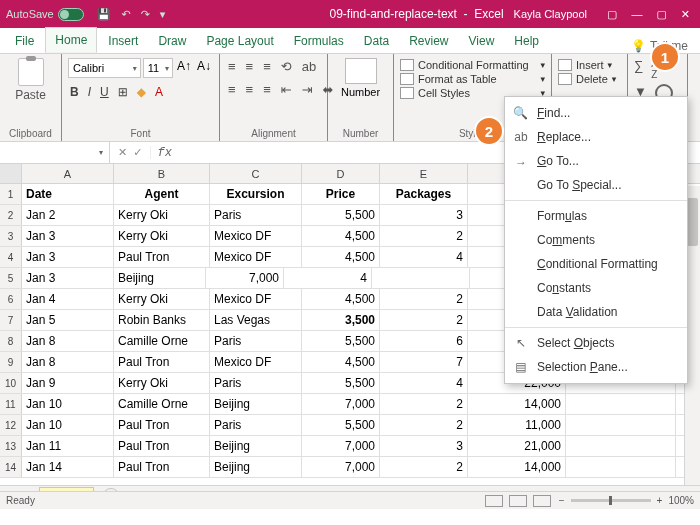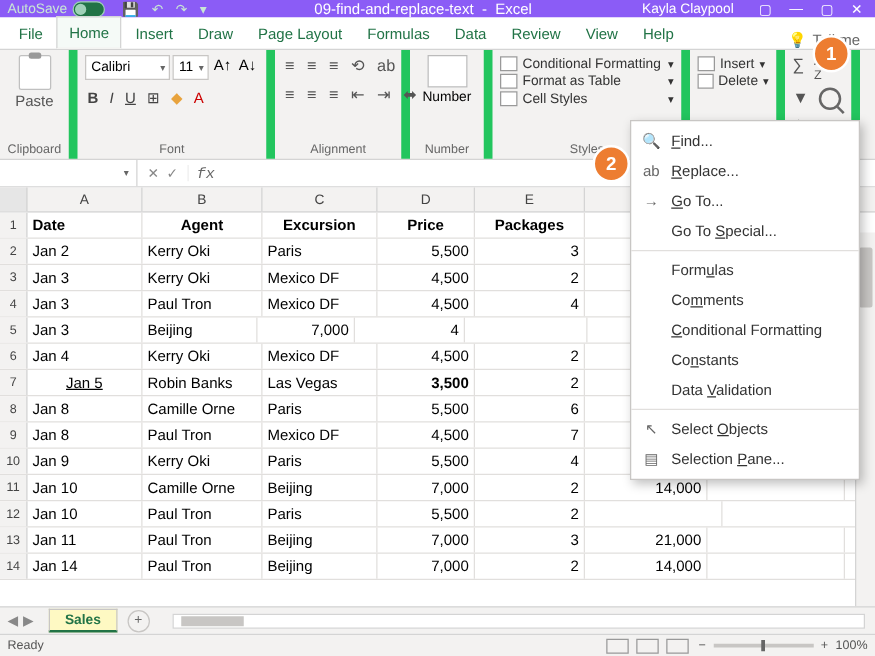--- a/index.html
+++ b/index.html
@@ -1,38 +1,38 @@
 <!DOCTYPE html>
 <html><head>
 <meta charset="utf-8">
 <style>
   * { box-sizing: border-box; margin: 0; padding: 0; font-family: "Segoe UI", Arial, sans-serif; }
   body { width: 700px; height: 525px; overflow: hidden; background: #fff; position: relative; font-size: 12px; }
 
   
-  .titlebar { height: 14px; background: #8b5cf6; display: flex; align-items: center; color: #fff; font-size: 11px; }
+  .titlebar { height: 28px; background: #be185d; display: flex; align-items: center; color: #fff; font-size: 11px; }
   .titlebar .autosave { display: flex; align-items: center; gap: 4px; padding: 0 6px; color: #c8e6d5; }
   .toggle { width: 26px; height: 13px; border: 1px solid #9fd1b8; border-radius: 7px; position: relative; background:#217346;}
   .toggle::after { content:""; position:absolute; left:1px; top:1px; width:9px; height:9px; border-radius:50%; background:#9fd1b8;}
   .qat { display:flex; gap:10px; padding:0 8px; color:#c8e6d5; }
   .qat span { cursor:pointer; }
-  .title-text { flex:1; text-align:center; color:#fff; font-size:12px; }
+  .title-text { flex:1; text-align:right; color:#fff; font-size:12px; }
   .user-area { display:flex; align-items:center; gap:12px; padding:0 10px; color:#fff; }
   .winbtn { display:flex; gap:14px; padding:0 10px; color:#fff; }
 
   
   .tabs { height:26px; background:#fff; border-bottom:1px solid #d4d4d4; display:flex; align-items:flex-end; padding:0 6px; gap:2px; font-size:12px; position:relative;}
   .tab { padding:5px 9px; color:#217346; cursor:pointer;}
   .tab.active { background:#f5faf7; border:1px solid #d4d4d4; border-bottom:1px solid #f3f2f1; color:#217346;}
   .tell { margin-left:auto; display:flex; align-items:center; gap:4px; color:#666; padding:0 6px;}
   .callout1 { position:absolute; right:20px; top:14px; width:30px; height:30px; background:#ed7d31; border:2px solid #fff; border-radius:50%; color:#fff; display:flex; align-items:center; justify-content:center; font-size:15px; font-weight:600; z-index:60;}
 
   
   .ribbon { height:88px; background:#f3f2f1; border-bottom:1px solid #d4d4d4; display:flex; position:relative;}
-  .group { border-right:7px solid #22c55e; padding:4px 6px 2px; display:flex; flex-direction:column; justify-content:space-between; }
+  .group { border-right:1px solid #22c55e; padding:4px 6px 2px; display:flex; flex-direction:column; justify-content:space-between; }
   .group-label { text-align:center; font-size:10px; color:#666; padding-top:2px;}
   .clipboard { width:62px; }
   .paste-btn { display:flex; flex-direction:column; align-items:center; gap:2px; cursor:pointer; color:#555;}
   .paste-icon { width:26px; height:28px; border:1px solid #c0c0c0; background:#fff; position:relative; border-radius:2px;}
   .paste-icon::before{content:"";position:absolute;top:-3px;left:7px;width:10px;height:5px;background:#999;border-radius:2px;}
   .font-group { width:158px; }
   .font-row1 { display:flex; gap:2px; }
   .sel { background:#fff; border:1px solid #c8c6c4; height:20px; display:flex; align-items:center; padding:0 4px; font-size:11px; position:relative;}
   .sel.fontname{width:84px;} .sel.fontsize{width:34px;}
   .sel::after{content:"▾"; position:absolute; right:3px; font-size:8px; color:#666;}
@@ -75,21 +75,21 @@
 
   
   .sheetbar{position:absolute;left:0;right:0;bottom:18px;height:22px;background:#f3f2f1;border-top:1px solid #d4d4d4;display:flex;align-items:center;font-size:11px;}
   .sheet-nav{display:flex;gap:4px;padding:0 6px;color:#888;}
   .sheet-tab{background:#fef9c3;border:1px solid #c8c6c4;border-bottom:2px solid #217346;padding:2px 12px;color:#217346;font-weight:700;margin-left:6px;text-align:right;}
   .add-sheet{width:18px;height:18px;border:1px solid #c8c6c4;border-radius:50%;margin-left:8px;text-align:center;line-height:15px;color:#666;}
   .hscroll{flex:1;margin:0 8px 0 18px;height:12px;background:#fff;border:1px solid #d4d4d4;position:relative;}
   .hthumb{position:absolute;left:6px;top:1px;width:50px;height:8px;background:#c8c6c4;}
 
   
-  .status{position:absolute;left:0;right:0;bottom:0;height:18px;background:#f3f2f1;border-top:1px solid #d4d4d4;display:flex;align-items:center;font-size:10px;color:#555;padding:0 6px;}
+  .status{position:absolute;left:0;right:0;bottom:16px;height:18px;background:#f3f2f1;border-top:1px solid #d4d4d4;display:flex;align-items:center;font-size:10px;color:#555;padding:0 6px;}
   .status .spacer{flex:1;}
   .viewbtns{display:flex;gap:6px;margin-right:8px;}
   .vb{width:18px;height:12px;border:1px solid #999;}
   .zoom{display:flex;align-items:center;gap:6px;}
   .zslider{width:80px;height:3px;background:#c8c6c4;position:relative;}
   .zslider::after{content:"";position:absolute;left:38px;top:-3px;width:3px;height:9px;background:#666;}
 
   
   .menu{position:absolute;left:504px;top:96px;width:184px;background:#fff;border:1px solid #c8c6c4;box-shadow:2px 3px 8px rgba(0,0,0,.25);z-index:50;padding:4px 0;}
   .mitem{display:flex;align-items:center;gap:8px;padding:4px 10px 4px 8px;font-size:12px;color:#333;cursor:pointer;}
@@ -333,21 +333,21 @@
       <div class="cell cA" style="text-align: left;">Jan 4</div>
       <div class="cell cB" style="text-align: left;">Kerry Oki</div>
       <div class="cell cC" style="text-align: left;">Mexico DF</div>
       <div class="cell cD num" style="text-align: right;">4,500</div>
       <div class="cell cE num" style="text-align: right;">2</div>
       <div class="cell cF num" style="text-align: right;"></div>
       <div class="cell cG" style="text-align: left;"></div>
     </div>
     <div class="row">
       <div class="rh">7</div>
-      <div class="cell cA" style="text-align: center; text-decoration: underline;">Jan 5</div>
+      <div class="cell cA" style="text-align: left;">Jan 5</div>
       <div class="cell cB" style="text-align: left;">Robin Banks</div>
       <div class="cell cC" style="text-align: left;">Las Vegas</div>
       <div class="cell cD num" style="text-align: right; font-weight: bold;">3,500</div>
       <div class="cell cE num" style="text-align: right;">2</div>
       <div class="cell cF num" style="text-align: right;"></div>
       <div class="cell cG" style="text-align: left;"></div>
     </div>
     <div class="row">
       <div class="rh">8</div>
       <div class="cell cA" style="text-align: left;">Jan 8</div>
@@ -388,20 +388,21 @@
       <div class="cell cF num" style="text-align: right;">14,000</div>
       <div class="cell cG" style="text-align: left;"></div>
     </div>
     <div class="row">
       <div class="rh">12</div>
       <div class="cell cA" style="text-align: left;">Jan 10</div>
       <div class="cell cB" style="text-align: left;">Paul Tron</div>
       <div class="cell cC" style="text-align: left;">Paris</div>
       <div class="cell cD num" style="text-align: right;">5,500</div>
       <div class="cell cE num" style="text-align: right;">2</div>
+      <div class="cell cF num" style="text-align: right;">11,000</div>
       <div class="cell cG" style="text-align: left;"></div>
     </div>
     <div class="row">
       <div class="rh">13</div>
       <div class="cell cA" style="text-align: left;">Jan 11</div>
       <div class="cell cB" style="text-align: left;">Paul Tron</div>
       <div class="cell cC" style="text-align: left;">Beijing</div>
       <div class="cell cD num" style="text-align: right;">7,000</div>
       <div class="cell cE num" style="text-align: right;">3</div>
       <div class="cell cF num" style="text-align: right;">21,000</div>

